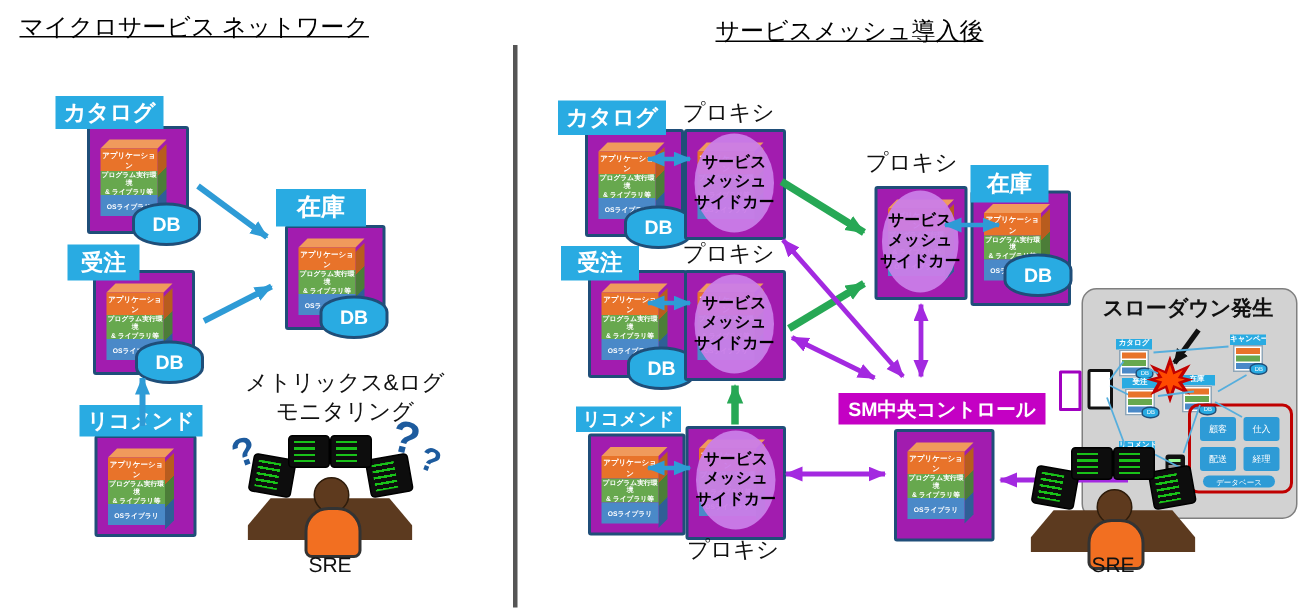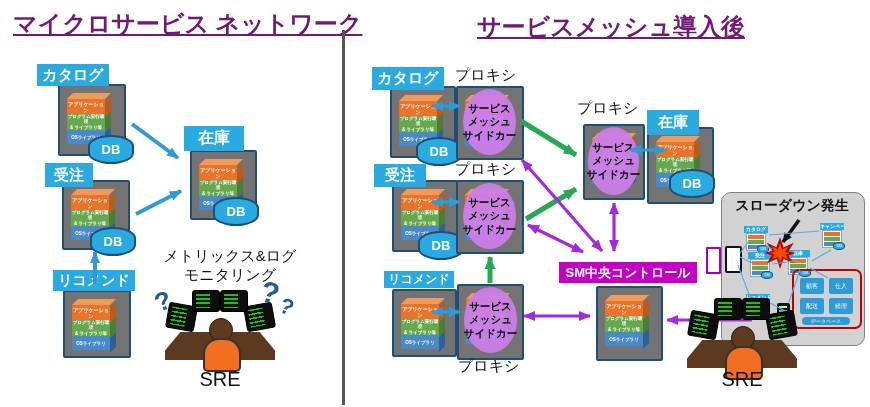--- a/index.html
+++ b/index.html
@@ -1,26 +1,26 @@
 <!DOCTYPE html>
 <html><head>
 <meta charset="utf-8">
 <style>
   html,body{margin:0;padding:0}
   body{width:870px;height:407px;position:relative;background:#fff;
        font-family:"Liberation Sans",sans-serif;overflow:hidden;color:#111}
   .abs{position:absolute}
-  .title{font-size:24px;font-weight:bold;color:#701a75;text-decoration:underline;white-space:nowrap}
+  .title{font-size:16px;font-weight:normal;color:#000000;text-decoration:underline;white-space:nowrap}
   .divider{left:342px;top:30px;width:3px;height:375px;background:#555}
   
   .chip{background:#29ABE2;color:#fff;font-weight:bold;text-align:center;
         display:flex;align-items:center;justify-content:center;z-index:2;white-space:nowrap}
   .magenta{background:#C400C4}
   
-  .appbox{position:absolute;background:#737373;border:2.5px solid #1F4E79;border-radius:2px;z-index:1}
+  .appbox{position:absolute;background:#a21caf;border:2.5px solid #1F4E79;border-radius:2px;z-index:1}
   .stack{position:absolute;left:7px;top:13px;width:38px}
   .cube-top{position:absolute;top:-6px;left:0;width:100%;height:6px;background:#F09A5C;
             transform:skewX(-45deg);transform-origin:0 100%}
   .cube-side{position:absolute;left:100%;top:3px;width:6px;height:100%;
              transform:skewY(-45deg);transform-origin:0 0;
              background:linear-gradient(#B85C1E 0 34%,#4C7D38 34% 67%,#2F5F96 67% 100%)}
   .layer{position:relative;color:#fff;display:flex;flex-direction:column;
          align-items:center;justify-content:center;text-align:center;font-weight:bold}
   .l-app{height:15px;background:#E8732A;font-size:5px}
   .l-rt{height:16px;background:#67A84E;font-size:4.5px}
@@ -41,21 +41,21 @@
   .desk{position:absolute;left:0;top:38px;width:110px;height:34px;background:#5C3A1F;
         clip-path:polygon(0 100%,0 72%,14% 18%,86% 18%,100% 72%,100% 100%)}
   .mon{position:absolute;background:#0d0d0d;border:1.5px solid #000;border-radius:3px}
   .mon::after{content:"";position:absolute;left:3px;top:3px;bottom:3px;width:55%;
       background:repeating-linear-gradient(180deg,#19C119 0 1.6px,transparent 1.6px 4.2px)}
   .head{position:absolute;left:44px;top:30px;width:22px;height:22px;border-radius:50%;
         background:#5E3A1E;border:1.5px solid #2e1c0b}
   .torso{position:absolute;left:38px;top:50px;width:34px;height:30px;background:#F26F21;
          border:2px solid #333;border-radius:16px 16px 5px 5px}
   .qmark{position:absolute;color:#1D5B9E;font-weight:bold;z-index:5}
-  .srelabel{font-size:20px;text-align:center;color:#111;z-index:5}
+  .srelabel{font-size:14px;text-align:center;color:#111;z-index:5}
   
   .panel{left:721px;top:192px;width:142px;height:152px;background:#D2D2D2;
          border:1.5px solid #7F7F7F;border-radius:10px;z-index:0}
   .paneltitle{font-size:14px;font-weight:bold;text-align:center;white-space:nowrap;z-index:1}
   .mini{position:absolute;width:24px;z-index:1}
   .mini-chip{background:#29ABE2;color:#fff;font-size:5px;font-weight:bold;text-align:center;
              height:7px;line-height:7px;overflow:hidden;white-space:nowrap}
   .mini-body{position:relative;margin:0 2px;background:#fff;border:1px solid #8fa6b8;padding:1px}
   .mb{height:4px;margin-bottom:1px}
   .mb.o{background:#E8732A}.mb.g{background:#67A84E}.mb.b{background:#4A89C8;margin-bottom:0}

